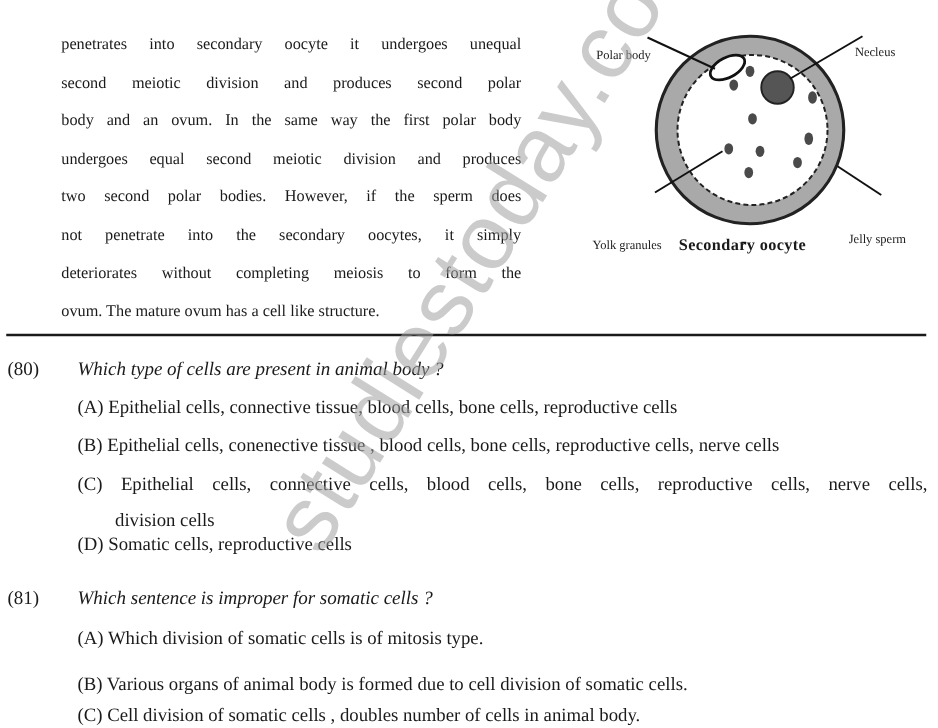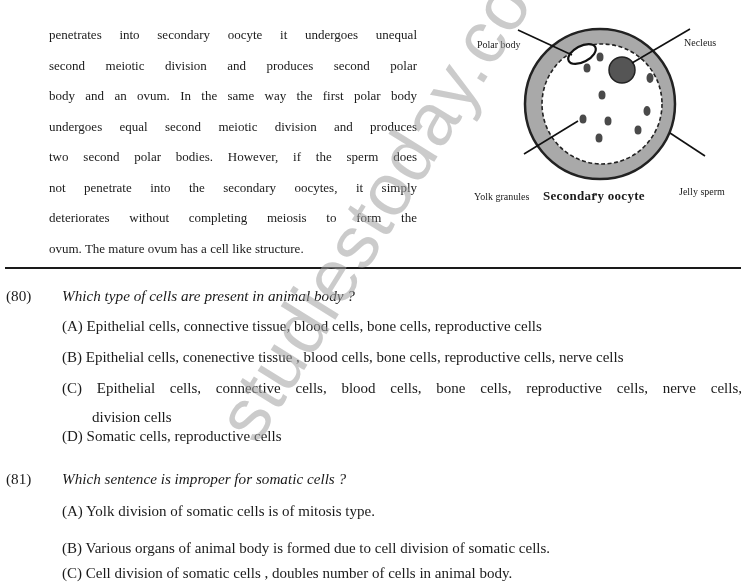--- a/index.html
+++ b/index.html
@@ -99,17 +99,17 @@
 <div class="opt" style="top:318px;">(A)  Epithelial cells, connective tissue, blood cells, bone cells, reproductive cells</div>
 <div class="opt" style="top:349px;">(B) Epithelial cells, conenective tissue , blood cells, bone cells, reproductive cells, nerve cells</div>
 <div class="opt wide" style="top:380px;">(C)  Epithelial cells, connective cells, blood cells, bone cells, reproductive cells, nerve cells,</div>
 <div class="opt" style="top:409px; left:92px;">division cells</div>
 <div class="opt" style="top:428px;">(D) Somatic cells, reproductive cells</div>
 
 <div class="q" style="top:470px; left:0; width:750px;">
   <span class="qnum">(81)</span>
   <span class="qtext">Which sentence is improper for somatic cells ?</span>
 </div>
-<div class="opt" style="top:503px;">(A)  Yolk division of somatic cells is of mitosis type.</div>
+<div class="opt" style="top:503px;">(A)  Which division of somatic cells is of mitosis type.</div>
 <div class="opt" style="top:540px;">(B)  Various organs of animal body is formed due to cell division of somatic  cells.</div>
 <div class="opt" style="top:565px;">(C)  Cell division of somatic cells , doubles number of cells in animal body.</div>
 
 <div class="watermark">studiestoday.com</div>
 
 </body></html>

